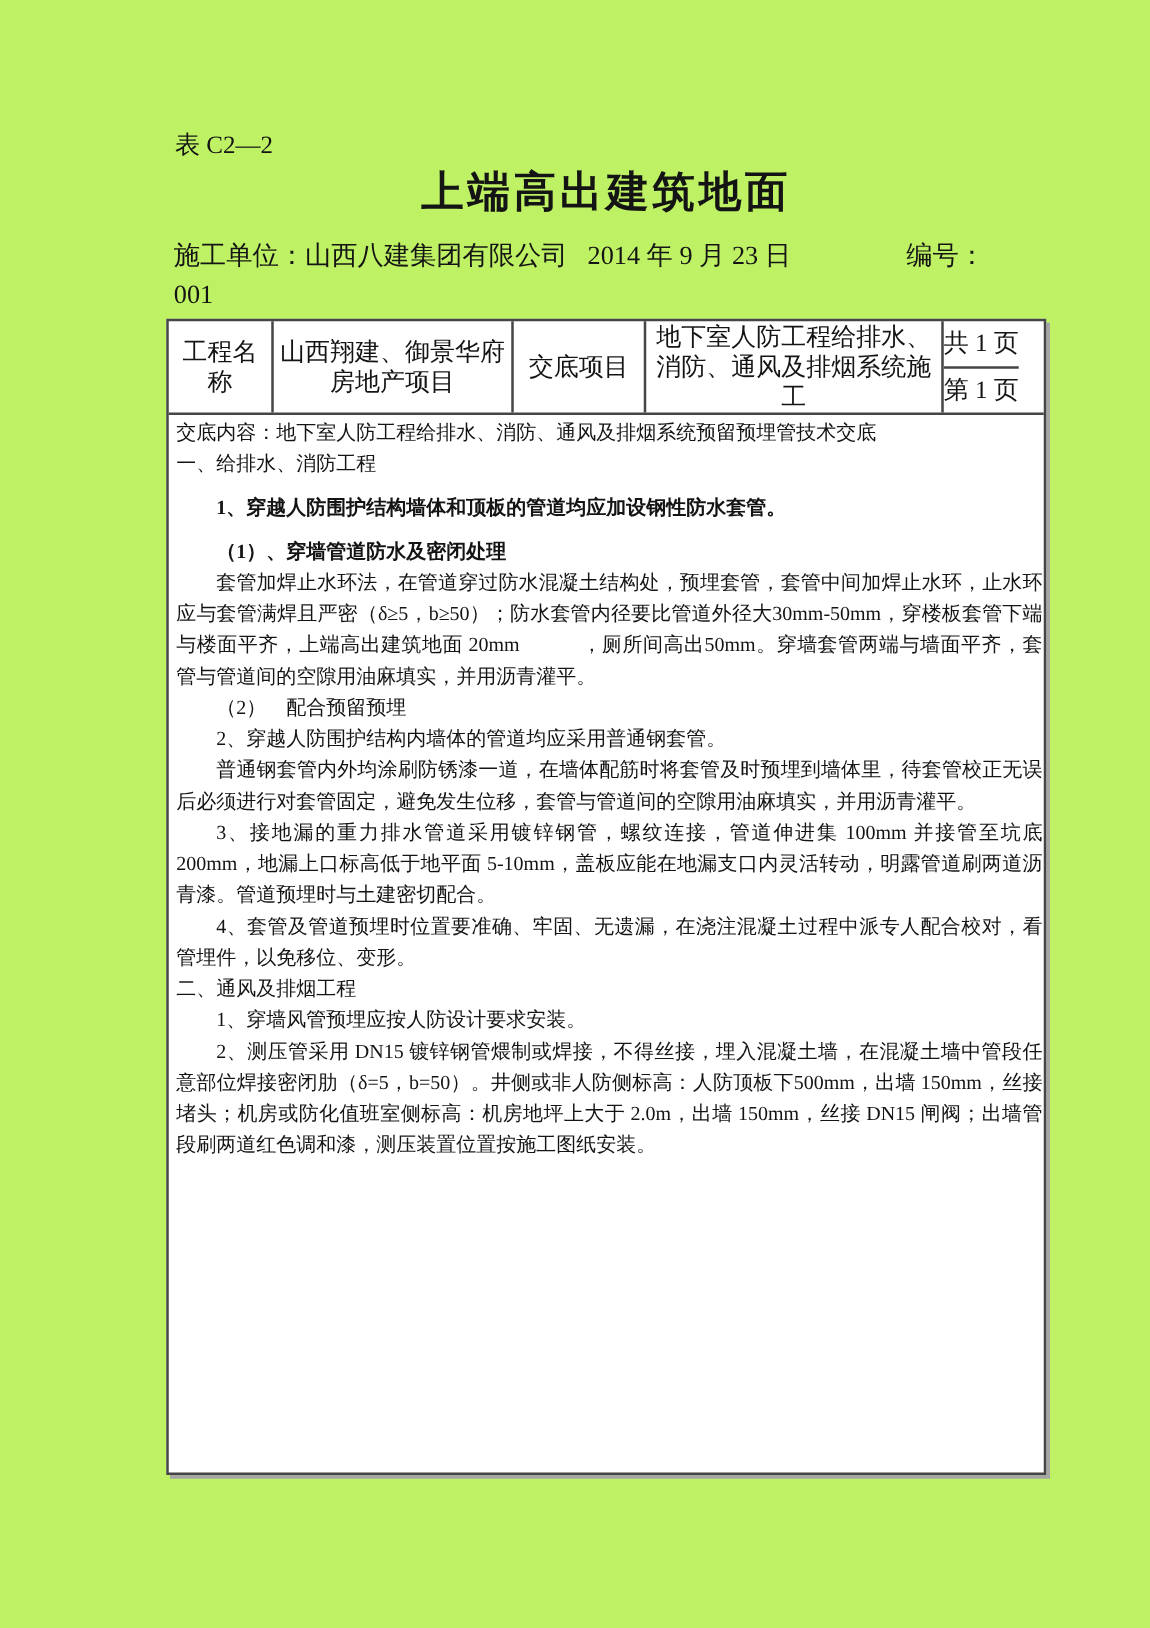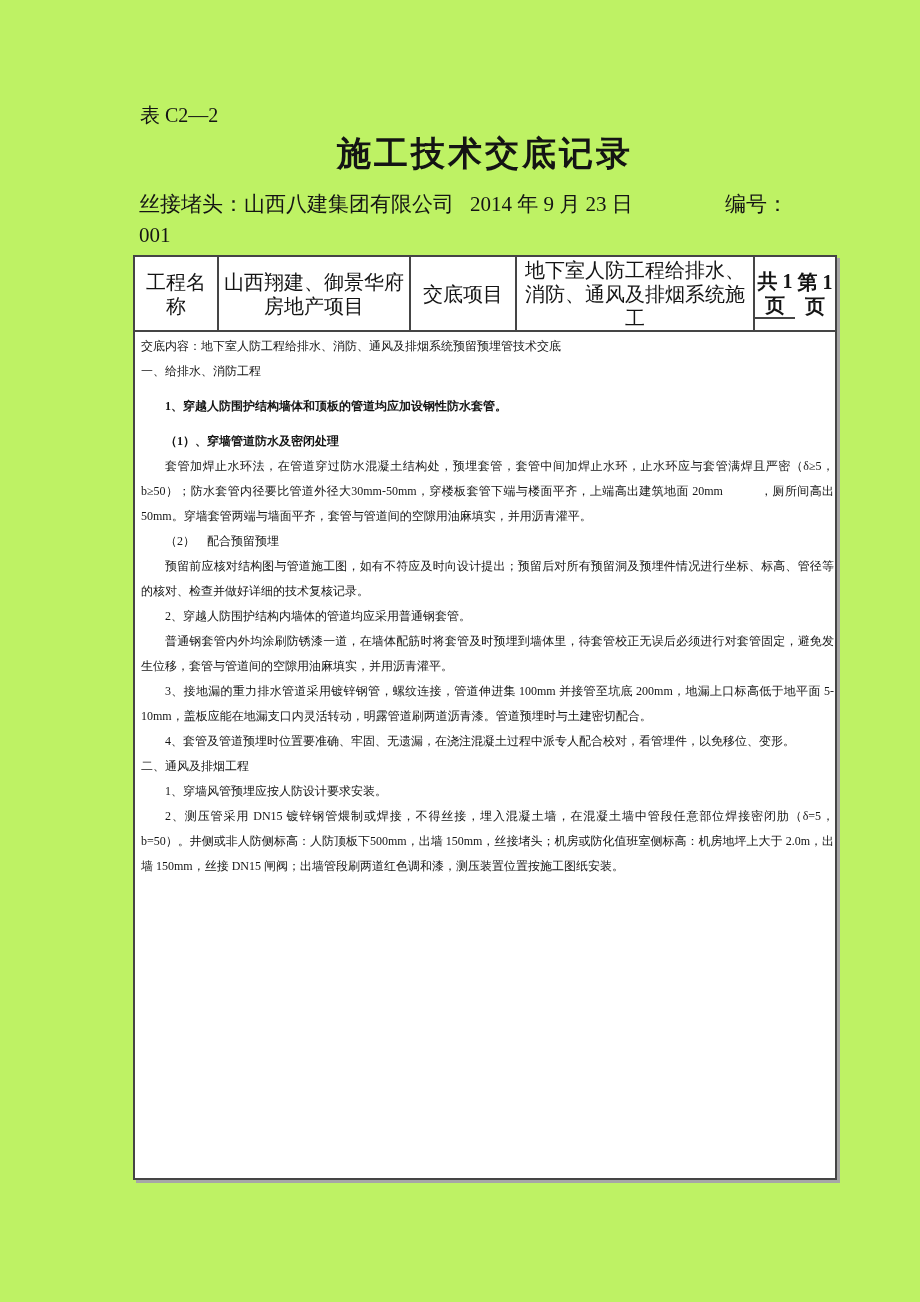--- a/index.html
+++ b/index.html
@@ -34,49 +34,49 @@
     height:73px;
     border-bottom:2px solid #454545;
   }
   .hcell{
     border-right:2px solid #454545;
     display:flex;align-items:center;justify-content:center;
     text-align:center;font-size:20px;line-height:24px;
     padding:0 2px;box-sizing:border-box;overflow:hidden;
   }
   .hcell:last-child{border-right:none;padding:0;}
-  .pages-cell{flex-direction:row;align-items:center;font-weight:bold;}
+  .pages-cell{flex-direction:column;align-items:flex-start;}
   .pages-half{
     flex:1;display:flex;align-items:center;justify-content:center;
     font-size:20px;
   }
   .pages-half.top{border-bottom:2px solid #454545;}
 
   .content{
     height:842px;
     padding:2px 1px 0 6px;
-    font-size:12px;line-height:25px;
+    font-size:16px;line-height:25px;
     overflow:hidden;
     text-align:justify;
   }
   .para{margin:0;}
   .para.indent{text-indent:2em;}
   .para.gap{margin-top:10px;font-weight:bold;}
 </style>
 </head>
 <body>
 
 <div class="page">
 
   <div class="form-code">表 C2—2</div>
 
-  <div class="doc-title">施工技术交底记录</div>
+  <div class="doc-title">上端高出建筑地面</div>
 
   <div class="meta-line">
-    <span class="meta-unit">丝接堵头：山西八建集团有限公司</span>
+    <span class="meta-unit">施工单位：山西八建集团有限公司</span>
     <span class="meta-date">2014 年 9 月  23  日</span>
     <span class="meta-no">编号：</span>
   </div>
 
   <div class="serial">001</div>
 
   <div class="doc-table">
     <div class="header-grid">
       <div class="hcell">工程名称</div>
       <div class="hcell">山西翔建、御景华府房地产项目</div>
@@ -87,21 +87,20 @@
         <div class="pages-half">第 1 页</div>
       </div>
     </div>
     <div class="content">
         <p class="para">交底内容：地下室人防工程给排水、消防、通风及排烟系统预留预埋管技术交底</p>
         <p class="para">一、给排水、消防工程</p>
         <p class="para indent gap">1、穿越人防围护结构墙体和顶板的管道均应加设钢性防水套管。</p>
         <p class="para indent gap">（1）、穿墙管道防水及密闭处理</p>
         <p class="para indent">套管加焊止水环法，在管道穿过防水混凝土结构处，预埋套管，套管中间加焊止水环，止水环应与套管满焊且严密（δ≥5，b≥50）；防水套管内径要比管道外径大30mm-50mm，穿楼板套管下端与楼面平齐，上端高出建筑地面 20mm　　　，厕所间高出50mm。穿墙套管两端与墙面平齐，套管与管道间的空隙用油麻填实，并用沥青灌平。</p>
         <p class="para indent">（2）　配合预留预埋</p>
-        <p class="para indent">预留前应核对结构图与管道施工图，如有不符应及时向设计提出；预留后对所有预留洞及预埋件情况进行坐标、标高、管径等的核对、检查并做好详细的技术复核记录。</p>
         <p class="para indent">2、穿越人防围护结构内墙体的管道均应采用普通钢套管。</p>
         <p class="para indent">普通钢套管内外均涂刷防锈漆一道，在墙体配筋时将套管及时预埋到墙体里，待套管校正无误后必须进行对套管固定，避免发生位移，套管与管道间的空隙用油麻填实，并用沥青灌平。</p>
         <p class="para indent">3、接地漏的重力排水管道采用镀锌钢管，螺纹连接，管道伸进集 100mm 并接管至坑底 200mm，地漏上口标高低于地平面 5-10mm，盖板应能在地漏支口内灵活转动，明露管道刷两道沥青漆。管道预埋时与土建密切配合。</p>
         <p class="para indent">4、套管及管道预埋时位置要准确、牢固、无遗漏，在浇注混凝土过程中派专人配合校对，看管埋件，以免移位、变形。</p>
         <p class="para">二、通风及排烟工程</p>
         <p class="para indent">1、穿墙风管预埋应按人防设计要求安装。</p>
         <p class="para indent">2、测压管采用 DN15 镀锌钢管煨制或焊接，不得丝接，埋入混凝土墙，在混凝土墙中管段任意部位焊接密闭肋（δ=5，b=50）。井侧或非人防侧标高：人防顶板下500mm，出墙 150mm，丝接堵头；机房或防化值班室侧标高：机房地坪上大于 2.0m，出墙 150mm，丝接 DN15 闸阀；出墙管段刷两道红色调和漆，测压装置位置按施工图纸安装。</p>
       </div>
   </div>
 

